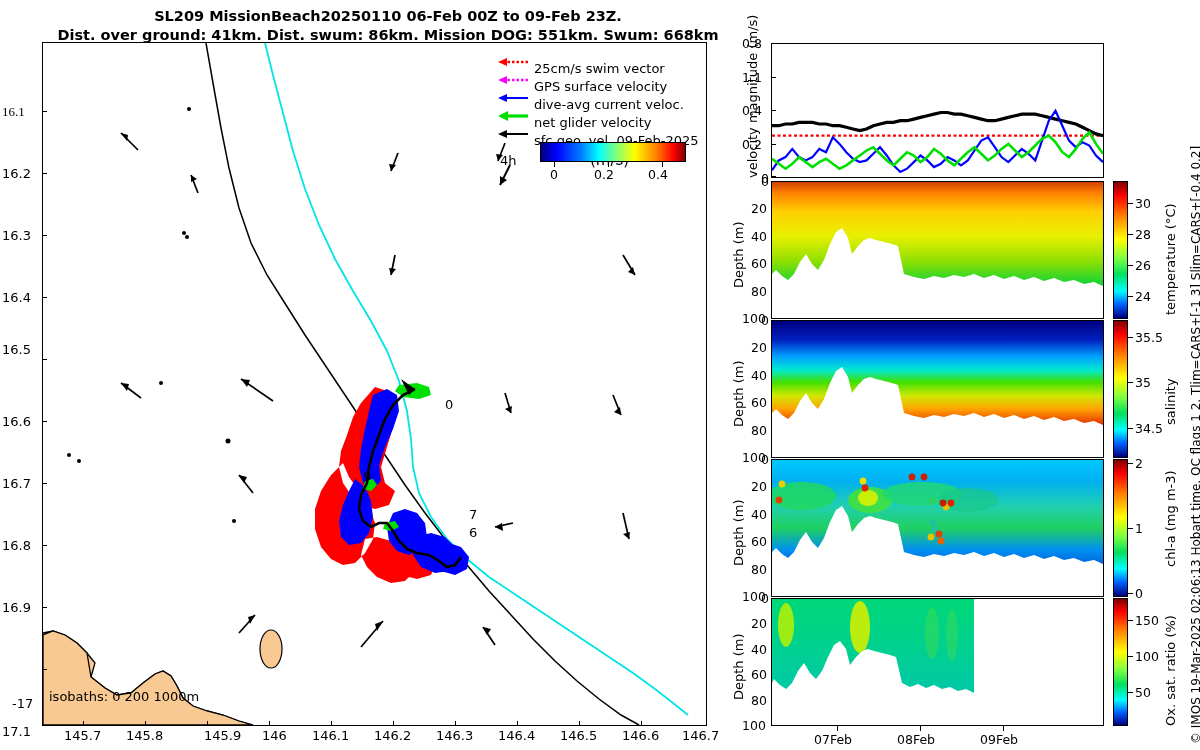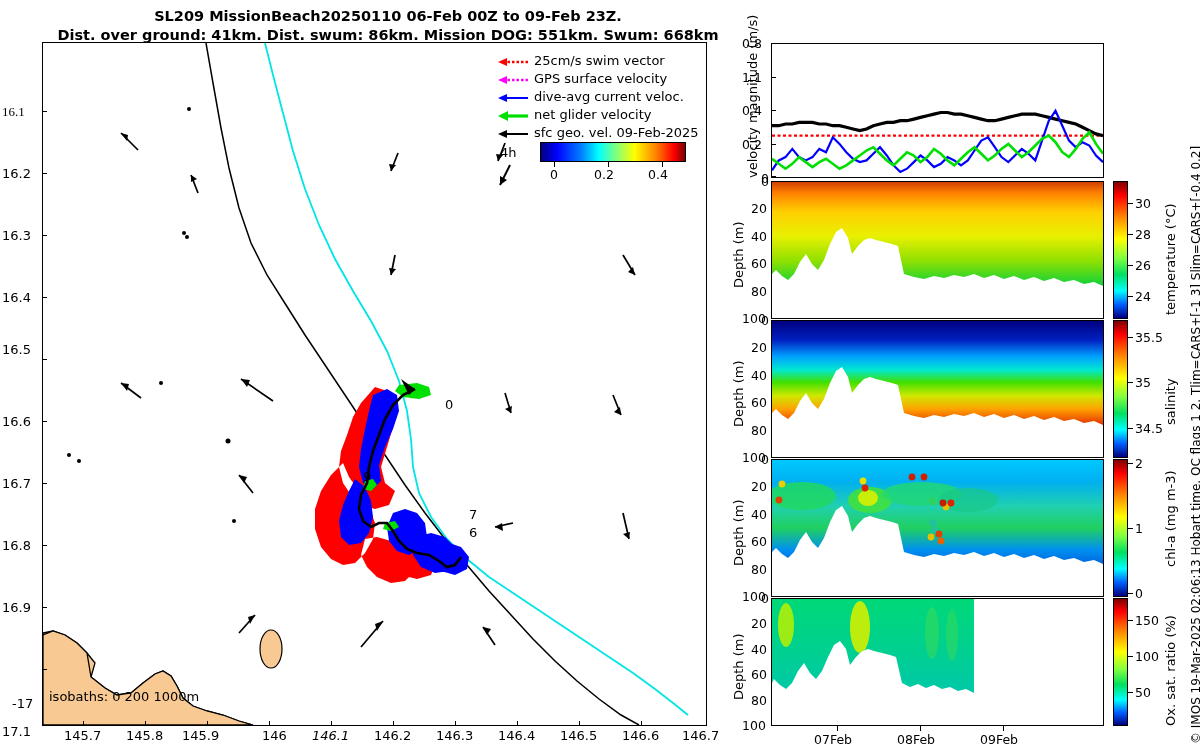--- a/index.html
+++ b/index.html
@@ -7,21 +7,21 @@
        font-family:"DejaVu Sans","Liberation Sans",sans-serif;color:#000;}
   .abs{position:absolute;}
   .ttl{font-weight:bold;font-size:14.5px;text-align:center;white-space:nowrap;padding-left:8px;}
   .tick{font-size:13px;color:#000;white-space:nowrap;}
   .tickS{font-size:12.5px;color:#000;white-space:nowrap;}
   .axlbl{font-size:13px;white-space:nowrap;}
   .rot{transform-origin:0 0;transform:rotate(-90deg);}
   .mapbox{left:42px;top:42px;width:665px;height:684px;border:1.4px solid #000;
           box-sizing:border-box;background:#fff;overflow:hidden;}
   .panel{border:1.2px solid #000;box-sizing:border-box;background:#fff;overflow:hidden;position:absolute;}
-  .legtxt{font-size:13px;white-space:nowrap;}
+  .legtxt{font-size:13px;white-space:nowrap;margin-top:8px;}
   .cbar{border:1px solid #000;box-sizing:border-box;}
   .vtick{position:absolute;width:5px;height:1.4px;background:#000;}
   .htick{position:absolute;height:5px;width:1.4px;background:#000;}
   svg{display:block;}
 </style>
 </head>
 <body>
 
 <div class="abs ttl" style="left:0;top:8px;width:760px;">SL209 MissionBeach20250110 06-Feb 00Z to 09-Feb 23Z.</div>
 <div class="abs ttl" style="left:0;top:27px;width:760px;">Dist. over ground: 41km. Dist. swum: 86km. Mission DOG: 551km. Swum: 668km</div>
@@ -189,23 +189,23 @@
     <div class="vtick" style="left:0;top:379px;"></div>
   <div class="vtick" style="left:0;top:441px;"></div>
     <div class="vtick" style="left:0;top:503px;"></div>
   <div class="vtick" style="left:0;top:565px;"></div>
     <div class="vtick" style="left:0;top:627px;"></div>
 </div>
 
 <div class="abs" style="left:42px;top:728px;">
   <div class="abs tick" style="left:22px;top:0;">145.7</div>
   <div class="abs tick" style="left:84px;top:0;">145.8</div>
-  <div class="abs tick" style="left:140px;top:0;">145.9</div>
+  <div class="abs tick" style="left:162px;top:0;">145.9</div>
   <div class="abs tick" style="left:220px;top:0;">146</div>
-  <div class="abs tick" style="left:270px;top:0;font-style:italic;">146.1</div>
+  <div class="abs tick" style="left:270px;top:0;">146.1</div>
   <div class="abs tick" style="left:332px;top:0;">146.2</div>
   <div class="abs tick" style="left:394px;top:0;">146.3</div>
   <div class="abs tick" style="left:456px;top:0;">146.4</div>
   <div class="abs tick" style="left:518px;top:0;">146.5</div>
   <div class="abs tick" style="left:580px;top:0;">146.6</div>
   <div class="abs tick" style="left:640px;top:0;">146.7</div>
 </div>
 <div class="abs" style="left:42px;top:721px;">
   <div class="htick" style="left:41px;top:0;"></div>
     <div class="htick" style="left:103px;top:0;"></div>

